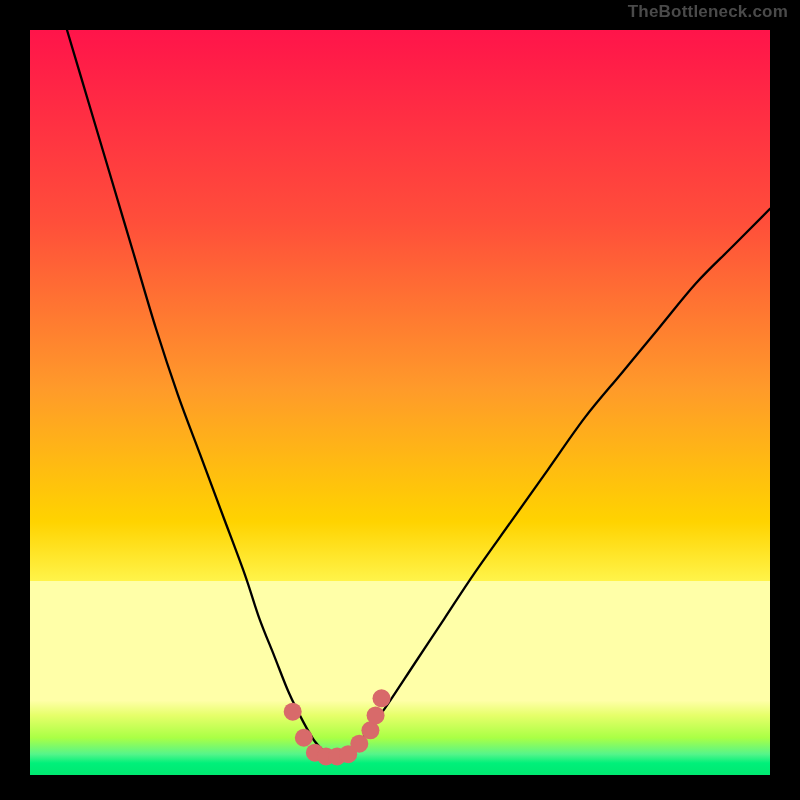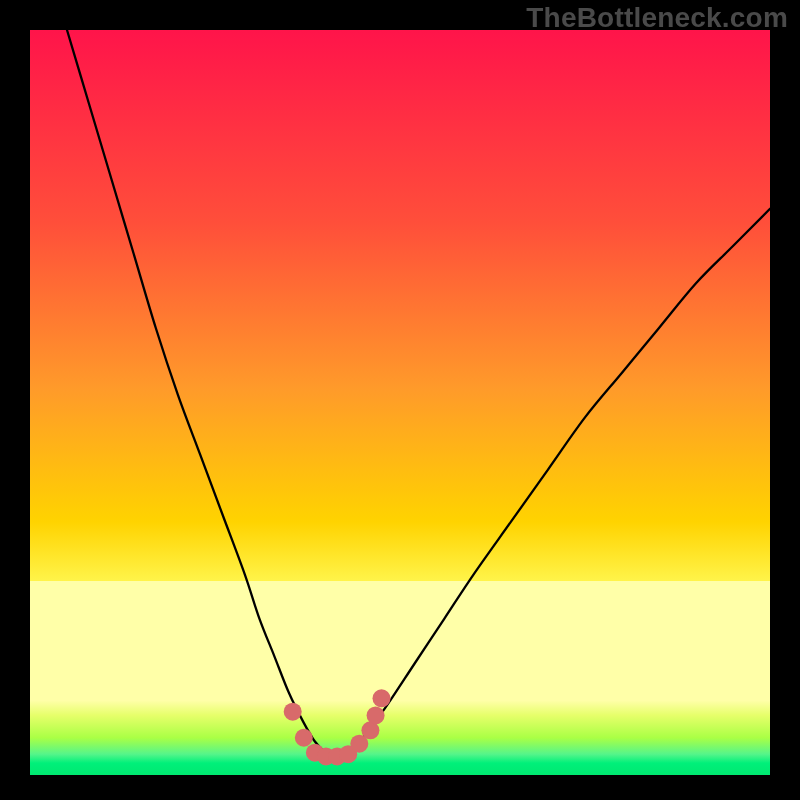--- a/index.html
+++ b/index.html
@@ -13,21 +13,21 @@
   .wrap {
     position: relative;
     width: 800px;
     height: 800px;
   }
   .watermark {
     position: absolute;
     top: 2px;
     right: 12px;
     font-family: Arial, Helvetica, sans-serif;
-    font-size: 28px;
+    font-size: 17px;
     font-weight: bold;
     color: #4a4a4a;
     letter-spacing: 0.2px;
     z-index: 10;
   }
   svg.plot {
     position: absolute;
     top: 0;
     left: 0;
   }

